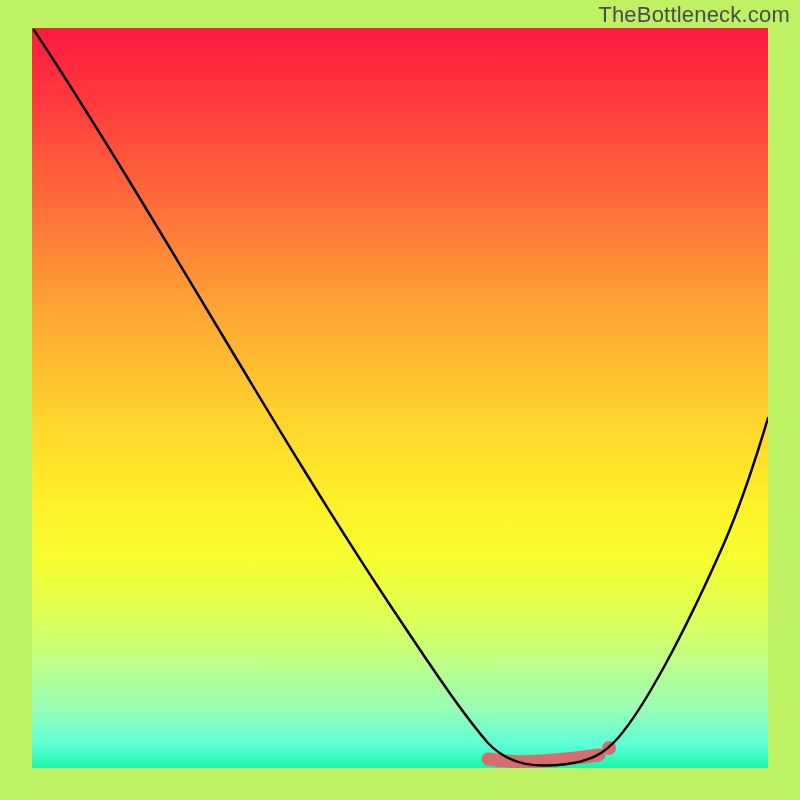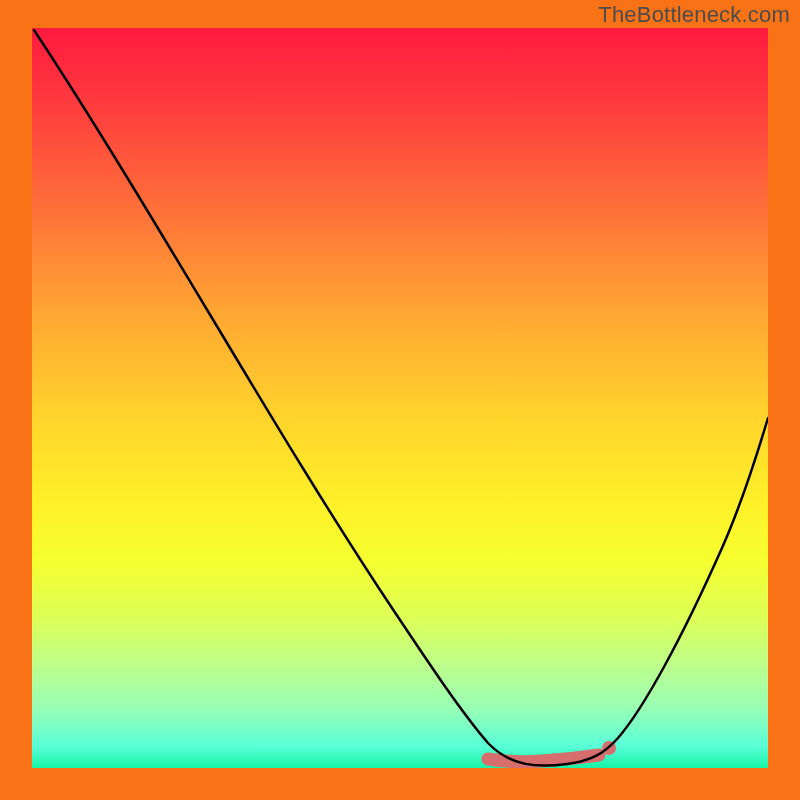--- a/index.html
+++ b/index.html
@@ -8,21 +8,21 @@
     width: 800px;
     height: 800px;
     background: #000;
     overflow: hidden;
     font-family: Arial, Helvetica, sans-serif;
   }
   .frame {
     position: relative;
     width: 800px;
     height: 800px;
-    background: #f97316;
+    background: #bef264;
   }
   .watermark {
     position: absolute;
     top: 2px;
     right: 10px;
     color: #4c4c4c;
     font-size: 22px;
     letter-spacing: 0.2px;
     z-index: 10;
   }

